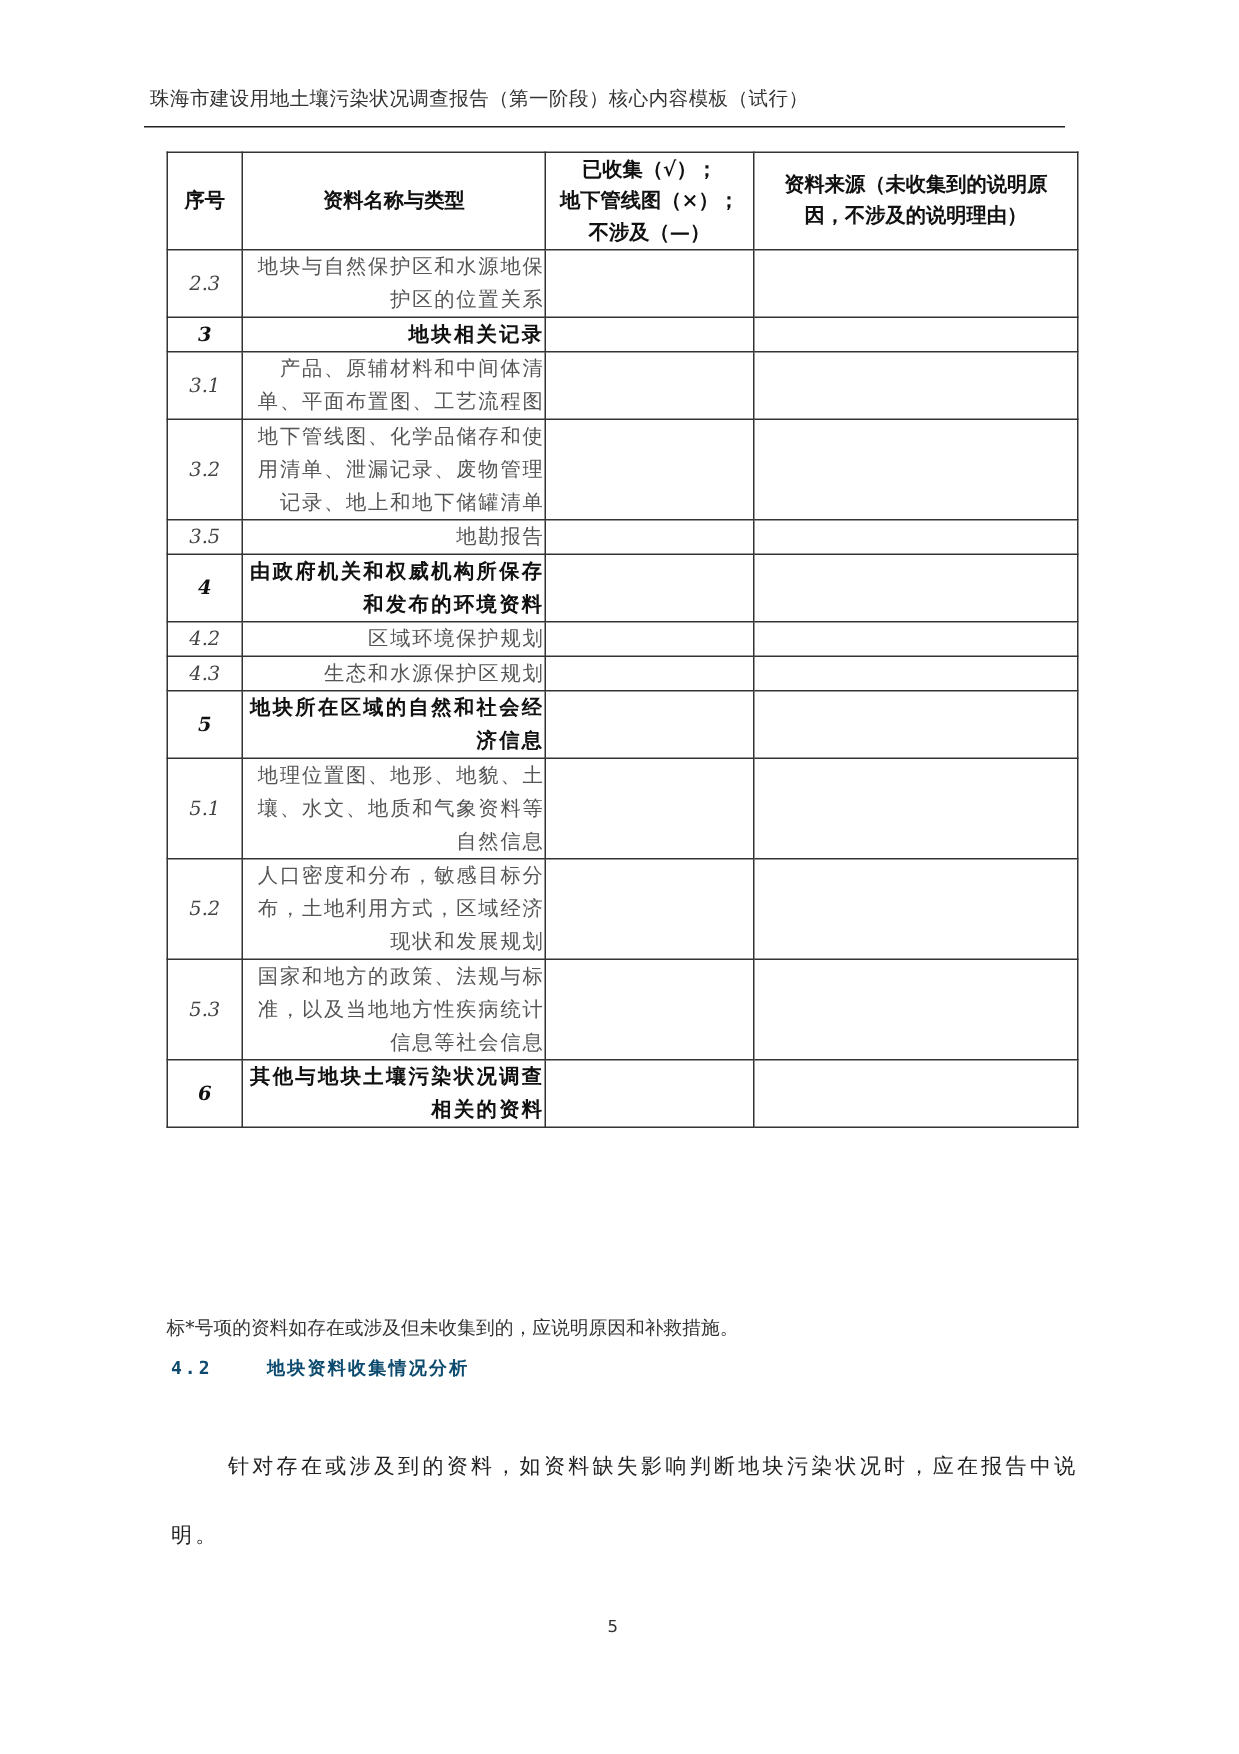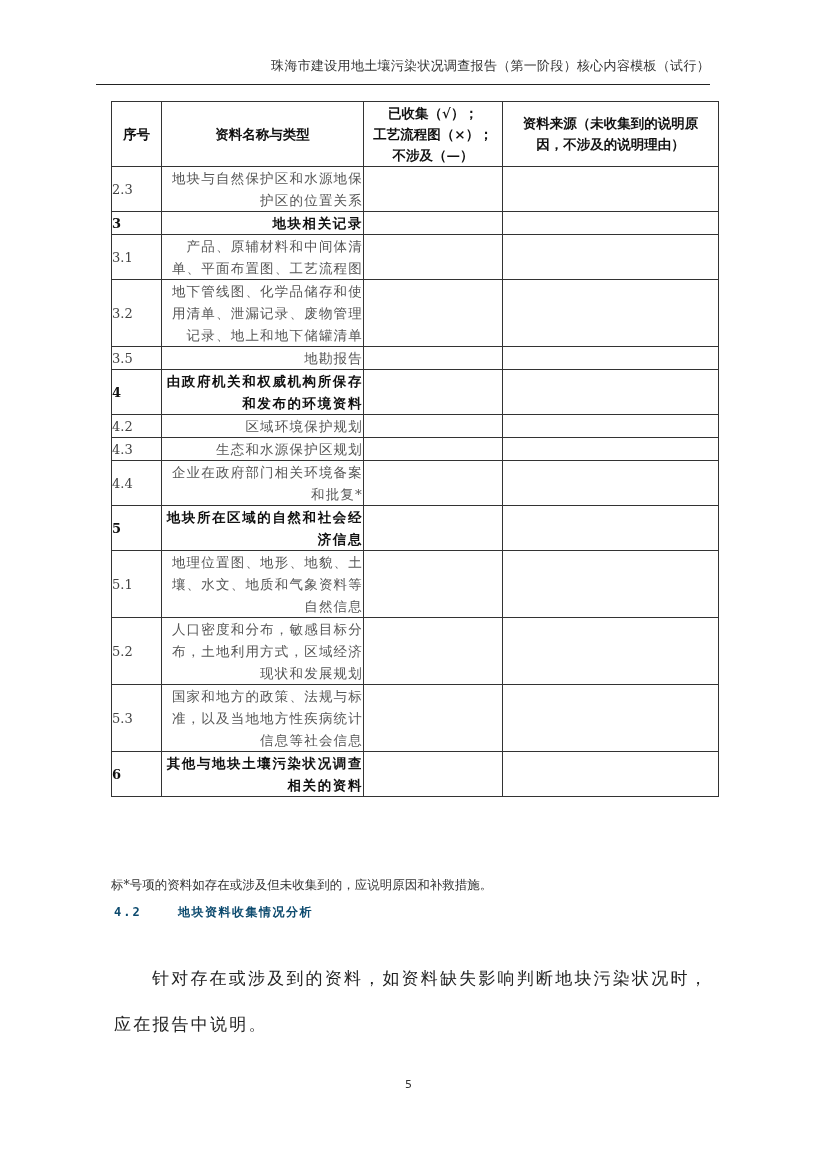--- a/index.html
+++ b/index.html
@@ -1,39 +1,39 @@
 <!DOCTYPE html>
 <html><head>
   <meta charset="utf-8">
   <style>
     html, body { margin: 0; padding: 0; background: #ffffff; }
     body { width: 826px; height: 1169px; position: relative; overflow: hidden;
            font-family: "DejaVu Serif", "Liberation Serif", serif; color: #222; }
     .running-header { position: absolute; left: 100px; top: 57px; width: 610px;
-           text-align: right; font-size: 13px; color: #333; letter-spacing: 0.3px; }
+           text-align: left; font-size: 13px; color: #333; letter-spacing: 0.3px; }
     .header-rule { position: absolute; left: 96px; top: 84px; width: 614px; height: 0;
            border-top: 1px solid #222; }
     table.datatable { position: absolute; left: 111px; top: 101px; width: 607px;
            border-collapse: collapse; table-layout: fixed; }
     table.datatable th, table.datatable td { border: 1px solid #333; padding: 0; }
     table.datatable th { height: 64px; font-weight: bold; font-size: 13.5px; color: #111;
            text-align: center; vertical-align: middle; line-height: 21px; }
     table.datatable th.h-src { padding: 0 10px; }
-    td.num { vertical-align: middle; font-size: 13px; color: #444; }
+    td.num { text-align: center; vertical-align: middle; font-size: 13px; color: #444; font-style: italic; }
     td.name { font-size: 13.5px; color: #555; line-height: 22px; padding: 0 6px 0 8px;
            letter-spacing: 1.2px; vertical-align: middle; text-align: right; }
     tr.bold td.num { font-weight: bold; color: #111; }
     tr.bold td.name { font-weight: bold; color: #111; letter-spacing: 1.6px; }
     .note { position: absolute; left: 111px; top: 877px; font-size: 12.5px; color: #333; text-align: center; }
     .section-heading { position: absolute; left: 114px; top: 904px; font-size: 12px;
            font-weight: bold; color: #0c4a6e; font-family: "DejaVu Sans", sans-serif; }
     .section-heading .secnum { display: inline-block; width: 64px; letter-spacing: 2px;
            font-family: "DejaVu Sans Mono", monospace; }
     .section-heading .sectitle { letter-spacing: 1.5px; }
-    .body-para { position: absolute; left: 114px; top: 955px; width: 610px; font-size: 17px;
+    .body-para { position: absolute; left: 114px; top: 955px; width: 610px; font-size: 14px;
            color: #222; line-height: 46px; letter-spacing: 2.2px; text-indent: 38px; }
     .page-number { position: absolute; left: 405px; top: 1078px; font-size: 11px;
            color: #333; font-family: "DejaVu Sans", sans-serif; }
   </style>
 </head>
 <body>
 
 <div class="running-header">珠海市建设用地土壤污染状况调查报告（第一阶段）核心内容模板（试行）</div>
 <div class="header-rule"></div>
 
@@ -43,21 +43,21 @@
     <col style="width:202px">
     <col style="width:139px">
     <col style="width:216px">
   </colgroup>
   <thead>
     <tr>
       <th>序号</th>
       <th>资料名称与类型</th>
       <th>
         <div>已收集（√）；</div>
-        <div>工艺流程图（×）；</div>
+        <div>地下管线图（×）；</div>
         <div>不涉及（—）</div>
       </th>
       <th class="h-src">资料来源（未收集到的说明原因，不涉及的说明理由）</th>
     </tr>
   </thead>
   <tbody id="table-body">
       <tr style="height: 44px;">
         <td class="num">2.3</td>
         <td class="name">地块与自然保护区和水源地保护区的位置关系</td>
         <td class="status"></td>
@@ -98,26 +98,20 @@
         <td class="name">区域环境保护规划</td>
         <td class="status"></td>
         <td class="source"></td>
       </tr>
       <tr style="height: 22px;">
         <td class="num">4.3</td>
         <td class="name">生态和水源保护区规划</td>
         <td class="status"></td>
         <td class="source"></td>
       </tr>
-      <tr style="height: 44px;">
-        <td class="num">4.4</td>
-        <td class="name">企业在政府部门相关环境备案和批复*</td>
-        <td class="status"></td>
-        <td class="source"></td>
-      </tr>
       <tr class="bold" style="height: 44px;">
         <td class="num">5</td>
         <td class="name">地块所在区域的自然和社会经济信息</td>
         <td class="status"></td>
         <td class="source"></td>
       </tr>
       <tr style="height: 66px;">
         <td class="num">5.1</td>
         <td class="name">地理位置图、地形、地貌、土壤、水文、地质和气象资料等自然信息</td>
         <td class="status"></td>

